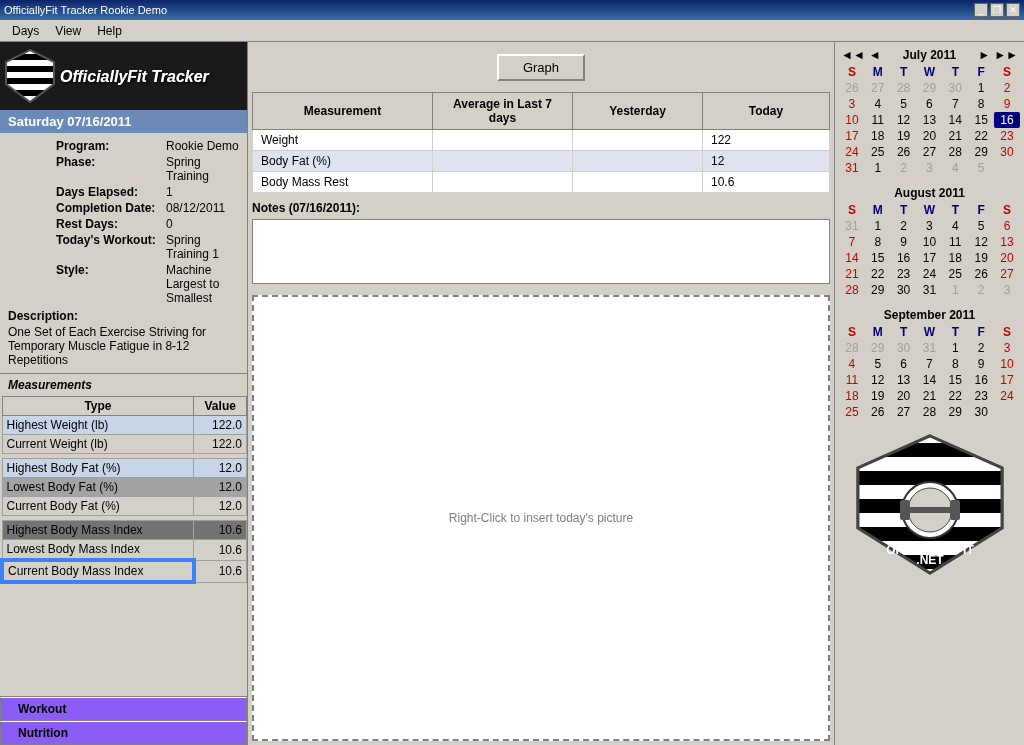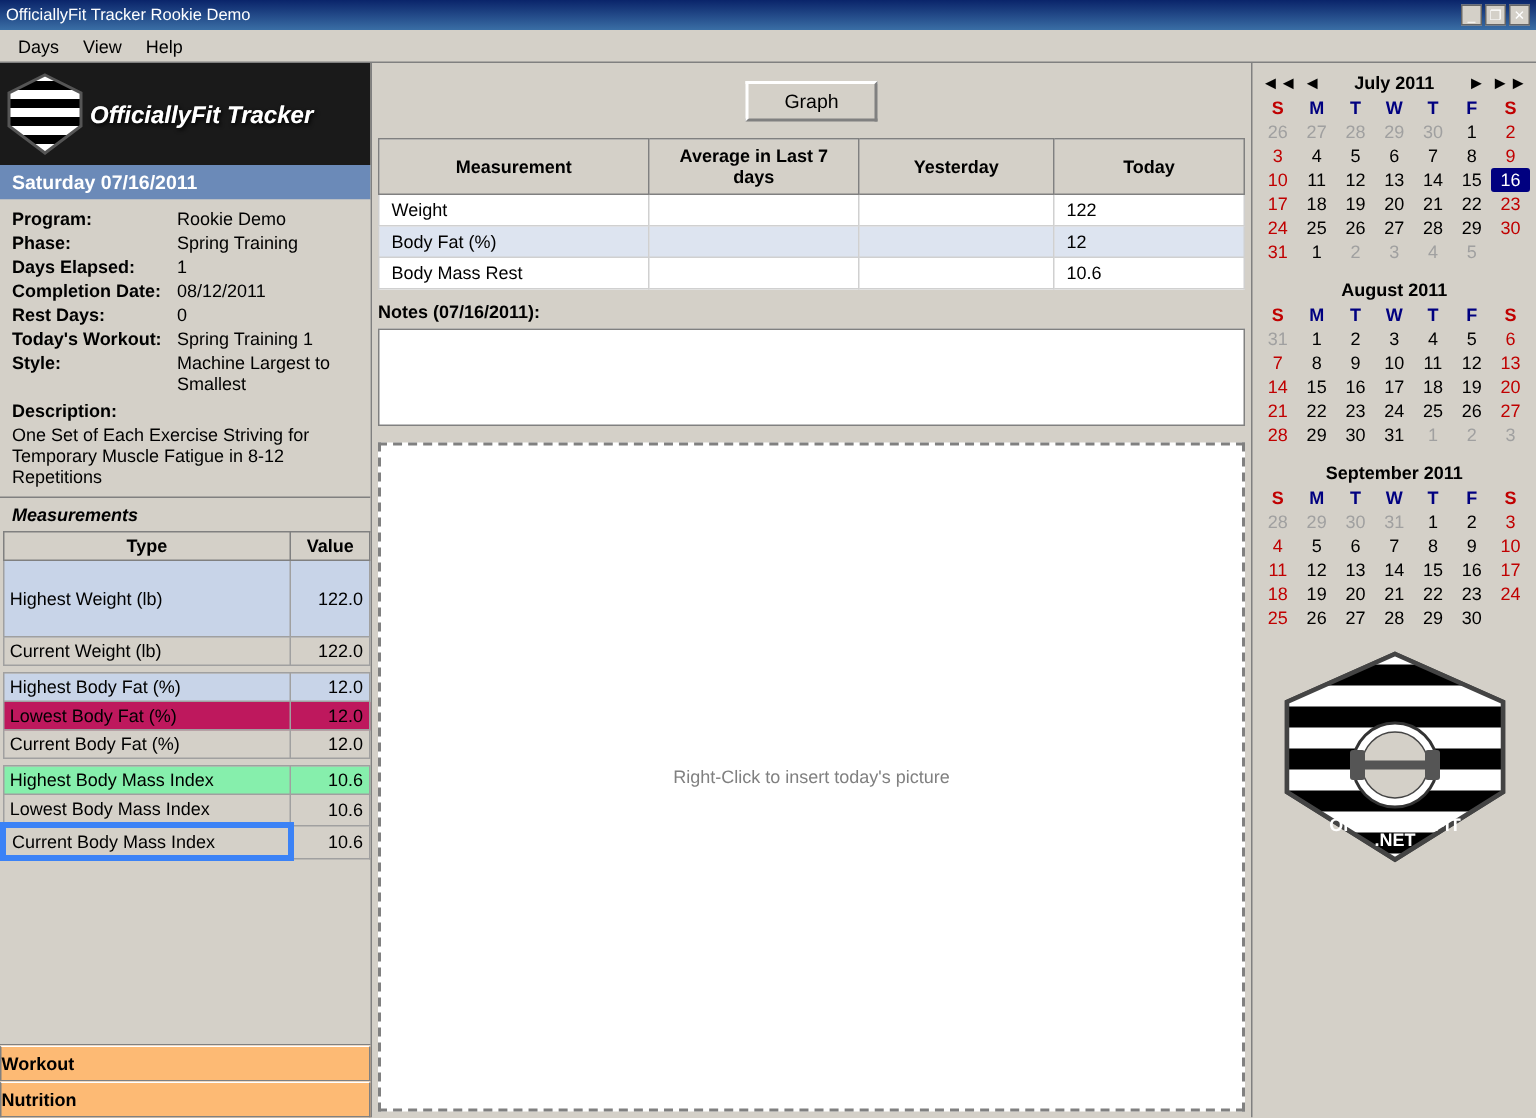--- a/index.html
+++ b/index.html
@@ -74,20 +74,21 @@
     }
     
     
     .info-section {
       padding: 6px 8px;
       background: #d4d0c8;
     }
     .info-row {
       display: flex;
       margin-bottom: 2px;
+      margin-left: 48px;
     }
     .info-label { font-weight: bold; width: 110px; flex-shrink: 0; }
     .info-value { }
     
     
     .measurements-header {
       background: #d4d0c8;
       font-weight: bold;
       font-style: italic;
       padding: 4px 8px;
@@ -105,24 +106,24 @@
       text-align: center;
     }
     .measurements-table td {
       border: 1px solid #a0a0a0;
       padding: 2px 4px;
     }
     .measurements-table td:last-child {
       text-align: right;
     }
     .bottom-tab {
-      background: #fdba74;
+      background: #8b5cf6;
       border: 1px solid #808080;
       border-top: 1px solid #ffffff;
-      padding: 4px 0;
+      padding: 4px 17px;
       font-weight: bold;
       cursor: pointer;
     }
     
     
     .center-panel {
       flex: 1;
       display: flex;
       flex-direction: column;
       background: #d4d0c8;
@@ -342,46 +343,46 @@
       </div>
       <table class="measurements-table">
         <thead>
           <tr>
             <th>Type</th>
             <th>Value</th>
           </tr>
         </thead>
         <tbody id="measurements-tbody">
         <tr style="background: rgb(200, 212, 232);">
-    <td style="border:1px solid #a0a0a0; padding:18px 4px;">Highest Weight (lb)</td>
+    <td style="border:1px solid #a0a0a0; padding:2px 4px;">Highest Weight (lb)</td>
     <td style="border:1px solid #a0a0a0; padding:2px 4px; text-align:right;">122.0</td>
   </tr>
             <tr style="background: rgb(212, 208, 200);">
     <td style="border:1px solid #a0a0a0; padding:2px 4px;">Current Weight (lb)</td>
     <td style="border:1px solid #a0a0a0; padding:2px 4px; text-align:right;">122.0</td>
   </tr>
             <tr>
               <td colspan="2" style="height:3px; background:#d4d0c8; border:none;"></td>
             </tr>
             <tr style="background: rgb(200, 212, 232);">
     <td style="border:1px solid #a0a0a0; padding:2px 4px;">Highest Body Fat (%)</td>
     <td style="border:1px solid #a0a0a0; padding:2px 4px; text-align:right;">12.0</td>
   </tr>
-            <tr style="background: #be185d;">
+            <tr style="background: #a3a3a3;">
     <td style="border:1px solid #a0a0a0; padding:2px 4px;">Lowest Body Fat (%)</td>
     <td style="border:1px solid #a0a0a0; padding:2px 4px; text-align:right;">12.0</td>
   </tr>
             <tr style="background: rgb(212, 208, 200);">
     <td style="border:1px solid #a0a0a0; padding:2px 4px;">Current Body Fat (%)</td>
     <td style="border:1px solid #a0a0a0; padding:2px 4px; text-align:right;">12.0</td>
   </tr>
             <tr>
               <td colspan="2" style="height:3px; background:#d4d0c8; border:none;"></td>
             </tr>
-            <tr style="background: #86efac;">
+            <tr style="background: #737373;">
     <td style="border:1px solid #a0a0a0; padding:2px 4px;">Highest Body Mass Index</td>
     <td style="border:1px solid #a0a0a0; padding:2px 4px; text-align:right;">10.6</td>
   </tr>
             <tr style="background: rgb(212, 208, 200);">
     <td style="border:1px solid #a0a0a0; padding:2px 4px;">Lowest Body Mass Index</td>
     <td style="border:1px solid #a0a0a0; padding:2px 4px; text-align:right;">10.6</td>
   </tr>
             <tr style="background: rgb(212, 208, 200);">
     <td style="border:4px solid #3b82f6; padding:2px 4px;">Current Body Mass Index</td>
     <td style="border:1px solid #a0a0a0; padding:2px 4px; text-align:right;">10.6</td>

